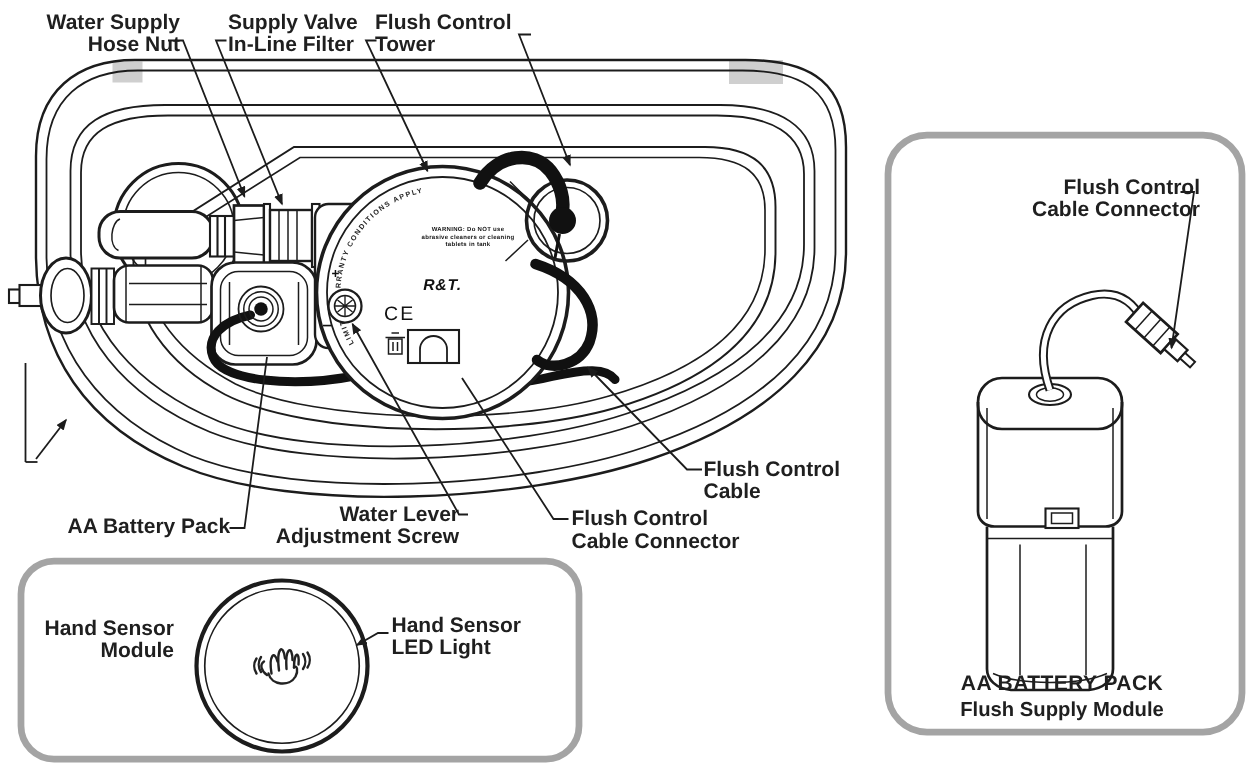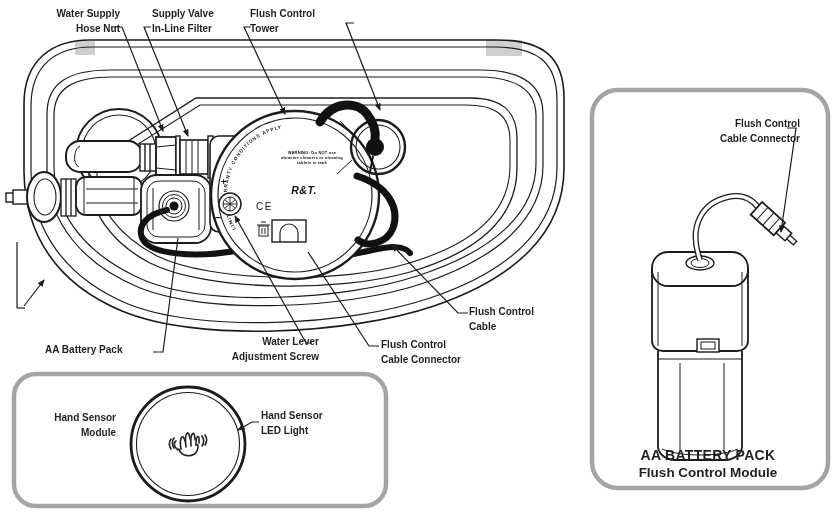--- a/index.html
+++ b/index.html
@@ -1,26 +1,26 @@
 <!DOCTYPE html>
 <html><head>
 <meta charset="utf-8">
 <style>
   html,body{margin:0;padding:0;background:#fff;}
   .stage{position:relative;width:836px;height:514px;background:#fff;overflow:hidden;
          font-family:"Liberation Sans","DejaVu Sans",sans-serif;color:#1c1c1c;}
   .art{position:absolute;left:0;top:0;}
-  .lbl{position:absolute;font-weight:bold;font-size:10px;line-height:14.5px;
+  .lbl{position:absolute;font-weight:bold;font-size:14px;line-height:14.5px;
        white-space:pre-line;color:#1f1f1f;}
   .lbl.right{text-align:right;}
   .lbl.center{text-align:center;}
   .tiny{position:absolute;font-weight:bold;color:#111;}
   .warning{font-size:4px;line-height:4.8px;text-align:center;letter-spacing:.2px;}
-  .brand{font-size:10.5px;font-style:italic;text-align:right;letter-spacing:.5px;}
-  .ce{font-size:10px;letter-spacing:1.5px;font-weight:normal;}
+  .brand{font-size:10.5px;font-style:italic;text-align:center;letter-spacing:.5px;}
+  .ce{font-size:13px;letter-spacing:1.5px;font-weight:normal;}
   .caption1{font-size:14px;letter-spacing:.3px;}
   .caption2{font-size:13.5px;}
 </style>
 </head>
 <body>
 
 <div class="stage">
 
   <svg class="art" width="836" height="514" viewBox="0 0 836 514">
     <defs>
@@ -214,21 +214,21 @@
   <div class="lbl" style="left:152px;top:7px;">Supply Valve
 In-Line Filter</div>
 
   <div class="lbl" style="left:250px;top:7px;">Flush Control
 Tower</div>
 
 
 
   <div class="lbl" style="left:45px;top:343px;">AA Battery Pack</div>
 
-  <div class="lbl right" style="left:196px;top:335px;width:123px;">Water Lever
+  <div class="lbl right" style="left:183px;top:335px;width:123px;">Water Lever
 Adjustment Screw</div>
 
   <div class="lbl" style="left:469px;top:305px;">Flush Control
 Cable</div>
 
   <div class="lbl" style="left:381px;top:338px;">Flush Control
 Cable Connector</div>
 
   <div class="tiny warning" style="left:281px;top:151px;width:62px;">WARNING:
 Do NOT use abrasive
@@ -240,15 +240,15 @@
   <div class="tiny" style="left:215px;top:211px;font-size:11px;">–</div>
 
   <div class="lbl right" style="left:22px;top:411px;width:94px;">Hand Sensor
 Module</div>
   <div class="lbl" style="left:261px;top:409px;">Hand Sensor
 LED Light</div>
 
   <div class="lbl right" style="left:658px;top:117px;width:142px;">Flush Control
 Cable Connector</div>
   <div class="lbl center caption1" style="left:598px;top:448px;width:220px;">AA BATTERY PACK</div>
-  <div class="lbl center caption2" style="left:598px;top:466px;width:220px;">Flush Control Module</div>
+  <div class="lbl center caption2" style="left:598px;top:466px;width:220px;">Flush Supply Module</div>
 
 </div>
 
 </body></html>

